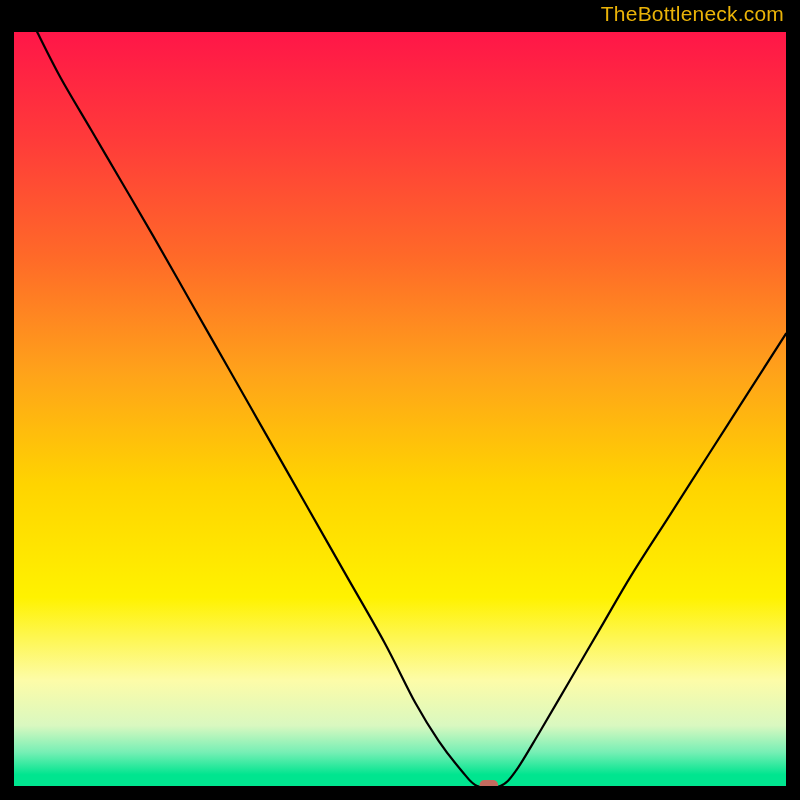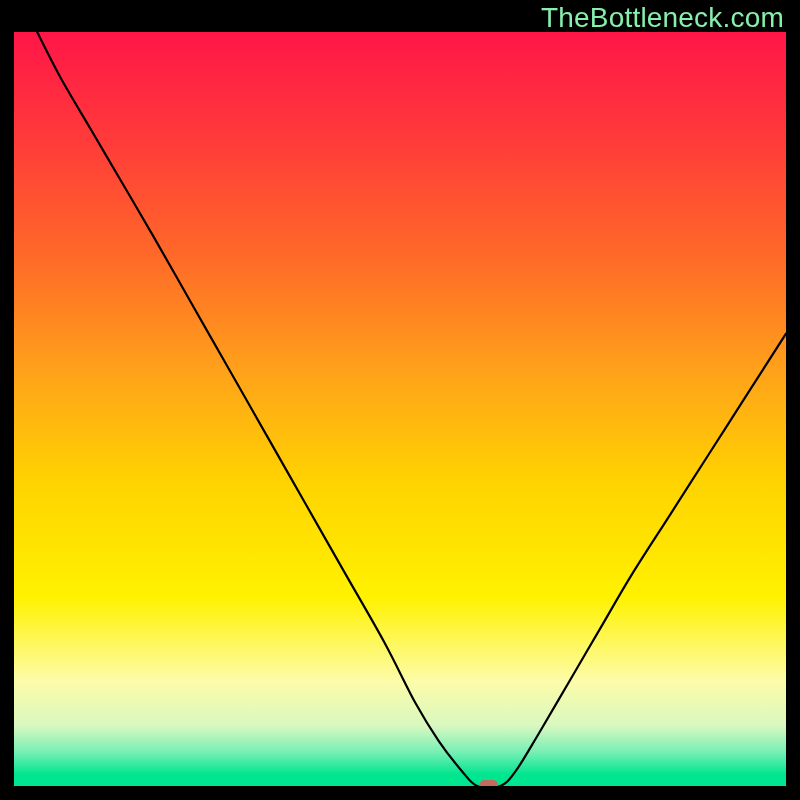--- a/index.html
+++ b/index.html
@@ -23,22 +23,22 @@
     position: absolute;
     left: 0;
     top: 0;
     width: 772px;
     height: 754px;
   }
   .attribution {
     position: absolute;
     top: 2px;
     right: 16px;
-    color: #86efac;
-    font-size: 28px;
+    color: #eab308;
+    font-size: 21px;
     font-weight: 500;
     letter-spacing: 0.2px;
   }
   svg { display: block; }
 </style>
 </head>
 <body>
 
 <div class="attribution">TheBottleneck.com</div>
 

